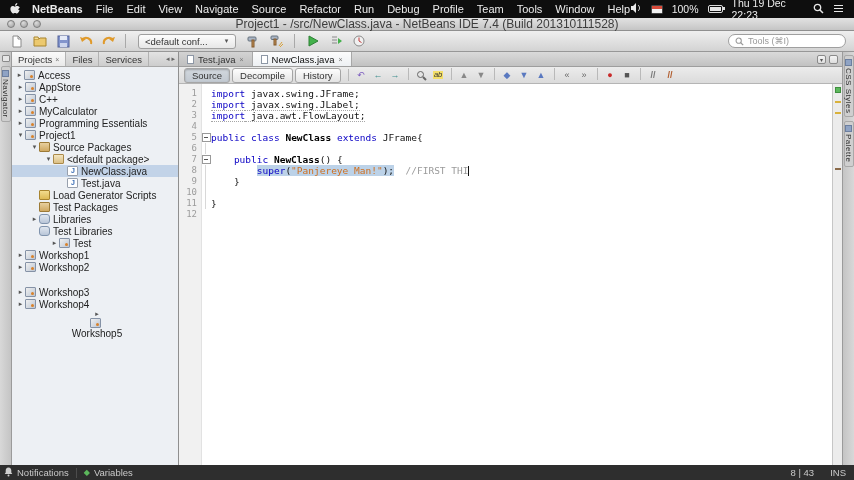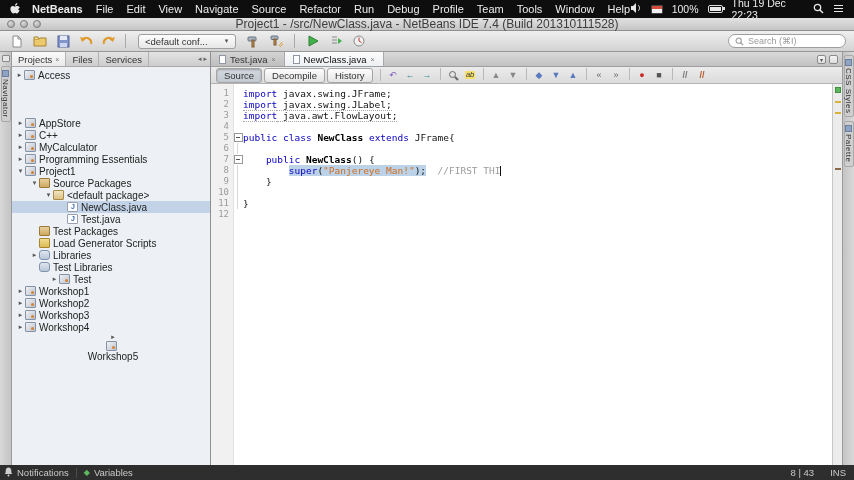--- a/index.html
+++ b/index.html
@@ -37,21 +37,21 @@
 
 .main{flex:1;display:flex;min-height:0}
 .dock-strip{width:12px;background:linear-gradient(90deg,#d8d8d8,#c4c4c4);border-right:1px solid #9b9b9b;display:flex;flex-direction:column;align-items:center;padding-top:3px;gap:4px;flex:0 0 auto}
 .dock-strip.right{border-right:none;border-left:1px solid #9b9b9b;background:linear-gradient(90deg,#c4c4c4,#d8d8d8)}
 .dock-mini{width:8px;height:7px;border:1px solid #8a8a8a;background:#e6e6e6;border-radius:1px}
 .vtab{display:flex;flex-direction:column;align-items:center;gap:2px;padding:3px 0;background:#cfcfcf;border:1px solid #a8a8a8;border-radius:2px;width:10px}
 .vtab-ic{width:7px;height:7px;background:#8fa3c4;border:1px solid #6c7fa0}
 .vtext{writing-mode:vertical-rl;font-size:8px;color:#333;letter-spacing:.5px;white-space:nowrap}
 
 
-.left-panel{width:199px;border-right:1px solid #8f8f8f;display:flex;flex-direction:column;background:#edf0f4;flex:0 0 auto}
+.left-panel{width:167px;border-right:1px solid #8f8f8f;display:flex;flex-direction:column;background:#edf0f4;flex:0 0 auto}
 .panel-tabs{height:15px;background:linear-gradient(#e3e3e3,#cdcdcd);border-bottom:1px solid #a8a8a8;display:flex;align-items:stretch;font-size:9.5px;color:#333}
 .ptab{display:flex;align-items:center;gap:3px;padding:0 6px;border-right:1px solid #b2b2b2;white-space:nowrap}
 .ptab.active{background:linear-gradient(#fafafa,#e9e9e9)}
 .tabx{font-size:7px;color:#777;line-height:1}
 .panel-tab-btns{margin-left:auto;display:flex;align-items:center;gap:2px;padding-right:3px;font-size:7px;color:#666}
 .tree{flex:1;overflow:hidden;padding-top:2px}
 .tree-row{height:12px;display:flex;align-items:center;font-size:10px;color:#222;white-space:nowrap}
 .tree-row.selected{background:#c2d3e8}
 .arrow{width:9px;font-size:7px;color:#555;text-align:center;flex:0 0 auto}
 .ticon{width:11px;height:10px;margin:0 3px 0 0;flex:0 0 auto;border-radius:1px;position:relative}
@@ -241,21 +241,21 @@
             <circle cx="6" cy="6" r="5" fill="#f0f0f0" stroke="#8a8a8a"></circle>
             <path d="M6 6V2.5M6 6l2.5 1.5" stroke="#c23b3b"></path>
           </svg>
         </span>
       </span>
     <span class="searchbox">
       <span><svg width="9" height="9" viewBox="0 0 11 11">
             <circle cx="4.5" cy="4.5" r="3.2" fill="none" stroke="#9a9a9a" stroke-width="1.3"></circle>
             <path d="M7 7l3 3" stroke="#9a9a9a" stroke-width="1.5"></path>
           </svg></span>
-      <span class="ph">Search (⌘I)</span>
+      <span class="ph">Tools (⌘I)</span>
     </span>
   </div>
 
   <div class="main">
 
     <div class="dock-strip">
       <span class="dock-mini"></span>
       <div class="vtab">
         <span class="vtab-ic"></span>
         <span class="vtext">Navigator</span>
@@ -278,21 +278,21 @@
             <span>◂</span>
             <span>▸</span>
           </span>
         </div>
       <div class="tree">
           <div class="tree-row" style="padding-left: 3px;">
             <span class="arrow">▸</span>
             <span class="ticon ic-project"></span>
             <span class="tlabel">Access</span>
           </div>
-          <div class="tree-row" style="padding-left: 4px; margin-top: 36px;">
+          <div class="tree-row" style="padding-left: 4px;">
             <span class="arrow">▸</span>
             <span class="ticon ic-project"></span>
             <span class="tlabel">AppStore</span>
           </div>
           <div class="tree-row" style="padding-left: 4px;">
             <span class="arrow">▸</span>
             <span class="ticon ic-project"></span>
             <span class="tlabel">C++</span>
           </div>
           <div class="tree-row" style="padding-left: 4px;">
@@ -325,27 +325,27 @@
             <span class="ticon ic-java-file"></span>
             <span class="tlabel">NewClass.java</span>
           </div>
           <div class="tree-row" style="padding-left: 46px;">
             <span class="arrow"></span>
             <span class="ticon ic-java-file"></span>
             <span class="tlabel">Test.java</span>
           </div>
           <div class="tree-row" style="padding-left: 18px;">
             <span class="arrow"></span>
+            <span class="ticon ic-folder"></span>
+            <span class="tlabel">Load Generator Scripts</span>
+          </div>
+          <div class="tree-row" style="padding-left: 18px;">
+            <span class="arrow"></span>
             <span class="ticon ic-source-folder"></span>
             <span class="tlabel">Test Packages</span>
-          </div>
-          <div class="tree-row" style="padding-left: 18px;">
-            <span class="arrow"></span>
-            <span class="ticon ic-folder"></span>
-            <span class="tlabel">Load Generator Scripts</span>
           </div>
           <div class="tree-row" style="padding-left: 18px;">
             <span class="arrow">▸</span>
             <span class="ticon ic-libraries"></span>
             <span class="tlabel">Libraries</span>
           </div>
           <div class="tree-row" style="padding-left: 18px;">
             <span class="arrow"></span>
             <span class="ticon ic-libraries"></span>
             <span class="tlabel">Test Libraries</span>
@@ -358,21 +358,21 @@
           <div class="tree-row" style="padding-left: 4px;">
             <span class="arrow">▸</span>
             <span class="ticon ic-project"></span>
             <span class="tlabel">Workshop1</span>
           </div>
           <div class="tree-row" style="padding-left: 4px;">
             <span class="arrow">▸</span>
             <span class="ticon ic-project"></span>
             <span class="tlabel">Workshop2</span>
           </div>
-          <div class="tree-row" style="padding-left: 4px;">
+          <div class="tree-row" style="padding-left: 4px; margin-top: 13px;">
             <span class="arrow">▸</span>
             <span class="ticon ic-project"></span>
             <span class="tlabel">Workshop3</span>
           </div>
           <div class="tree-row" style="padding-left: 4px;">
             <span class="arrow">▸</span>
             <span class="ticon ic-project"></span>
             <span class="tlabel">Workshop4</span>
           </div>
           <div class="tree-row" style="padding-left: 4px; flex-direction: column;">

